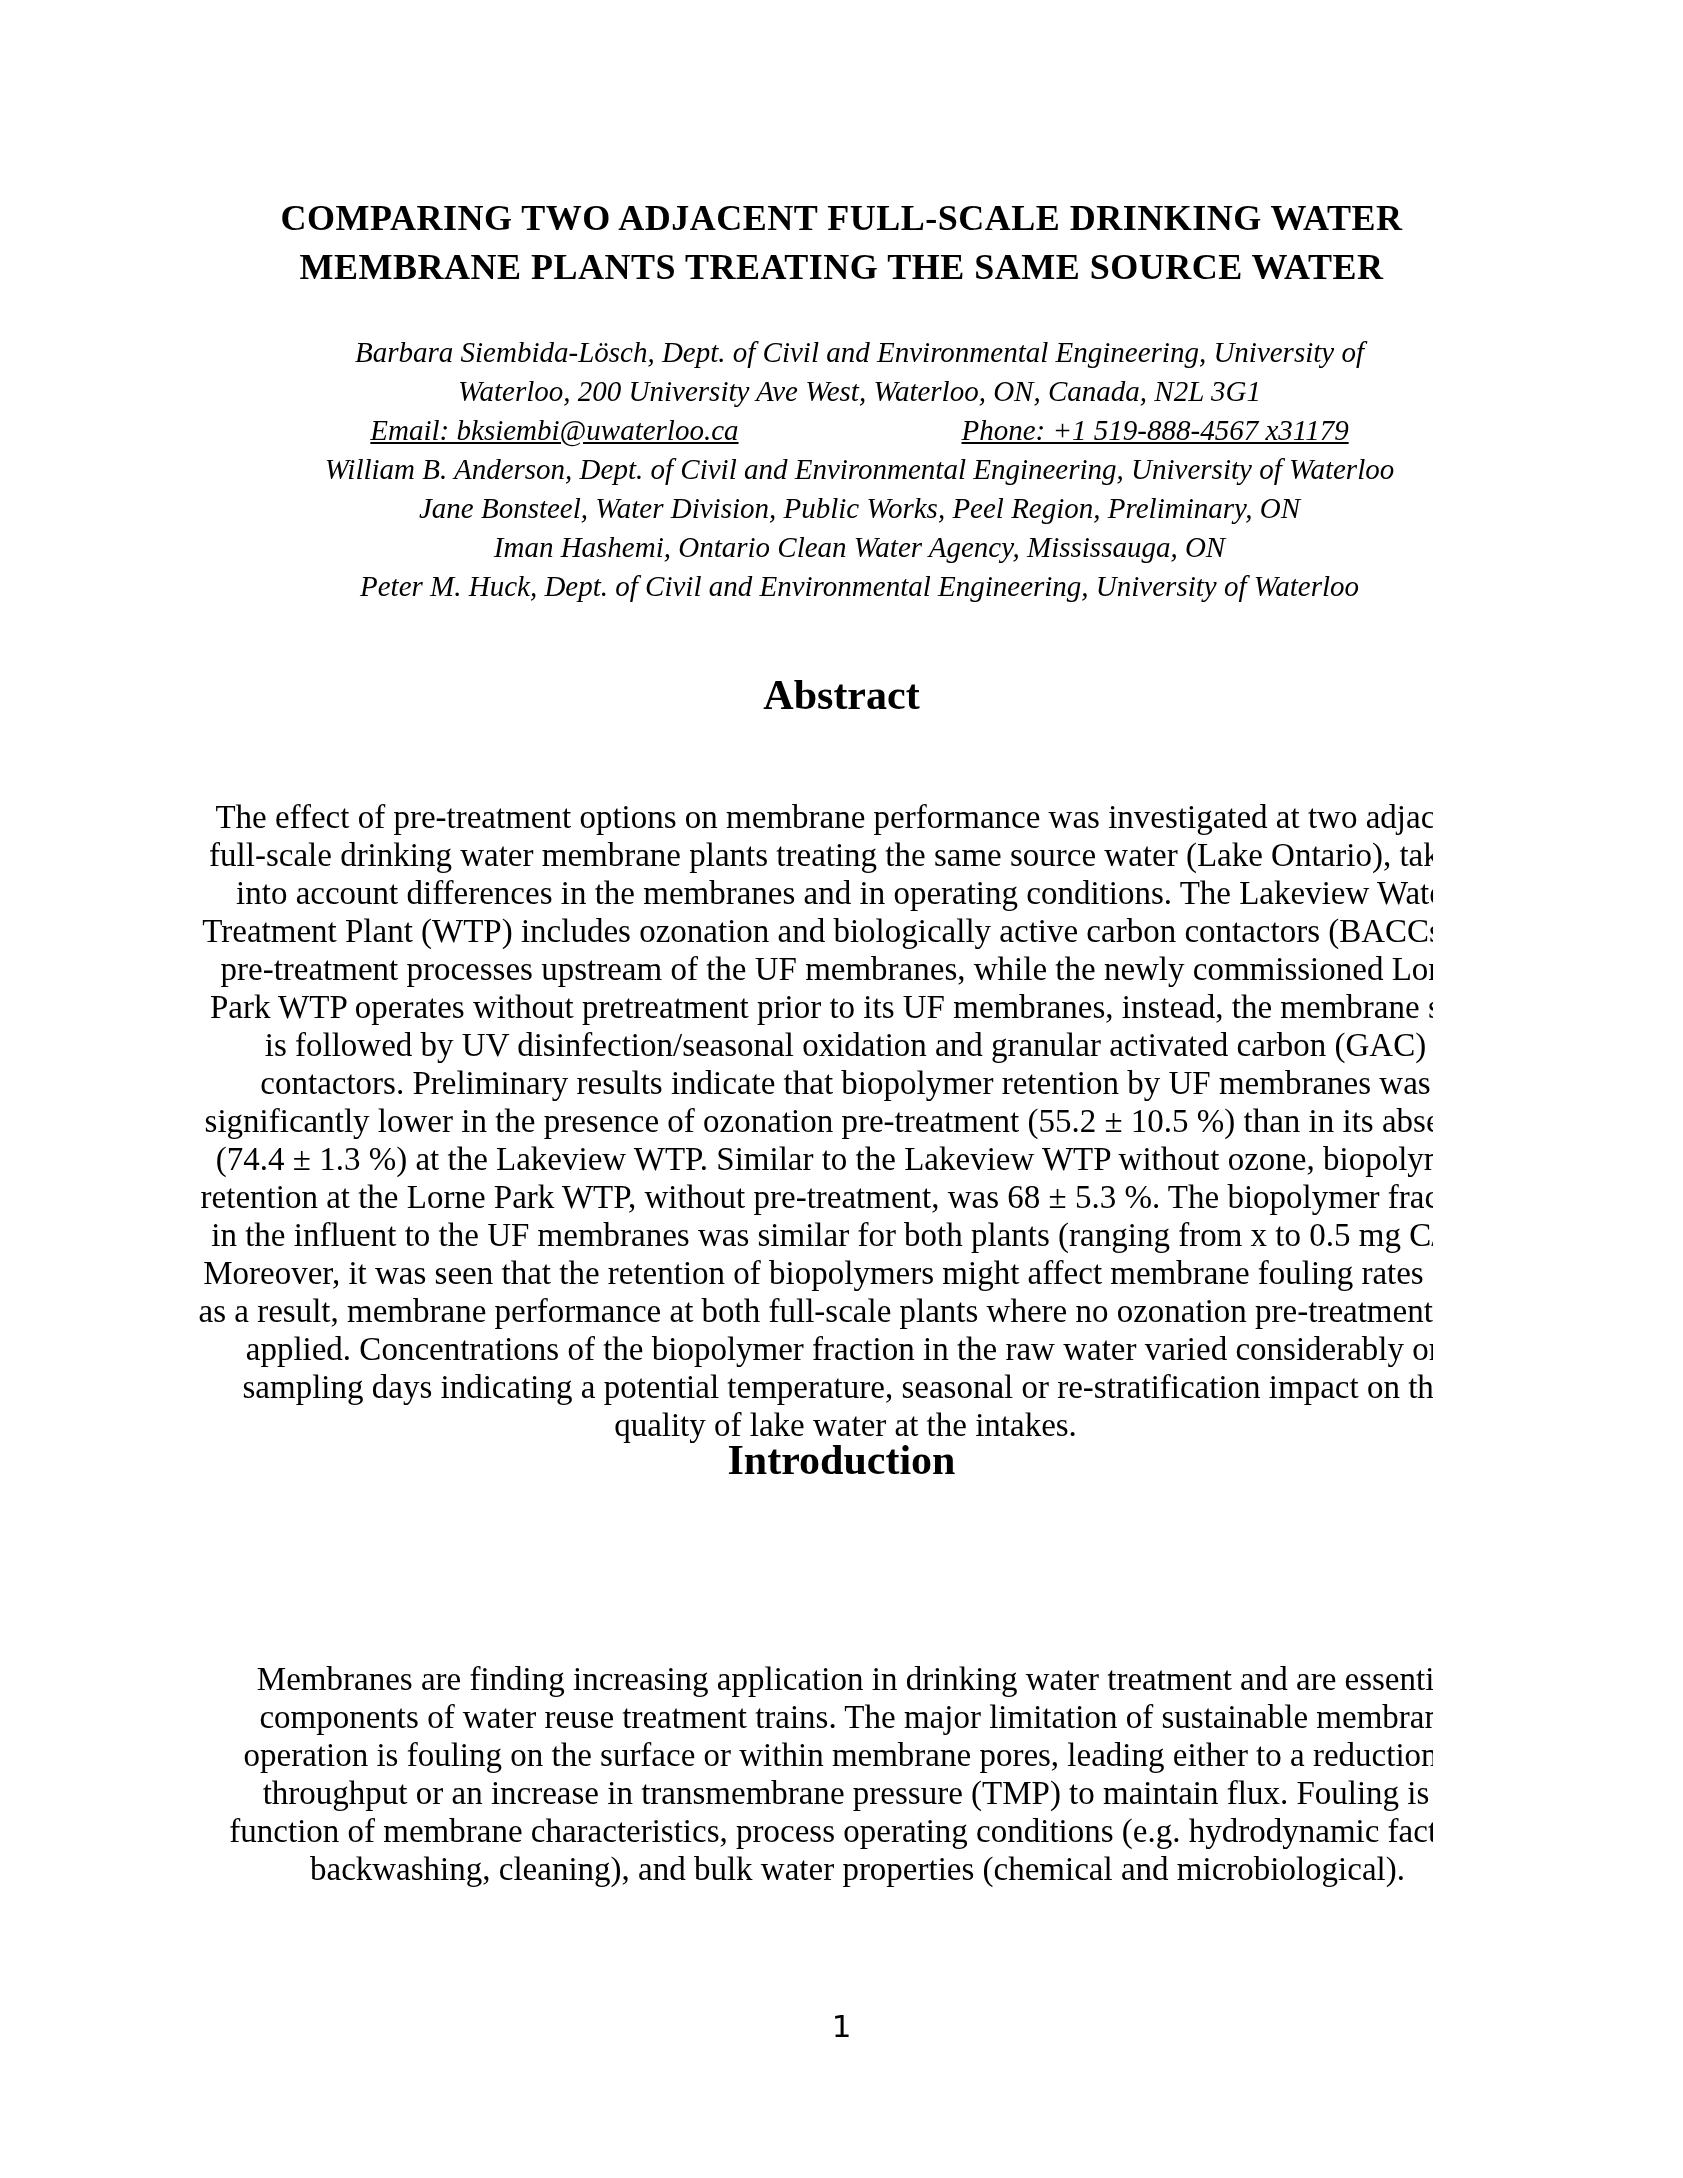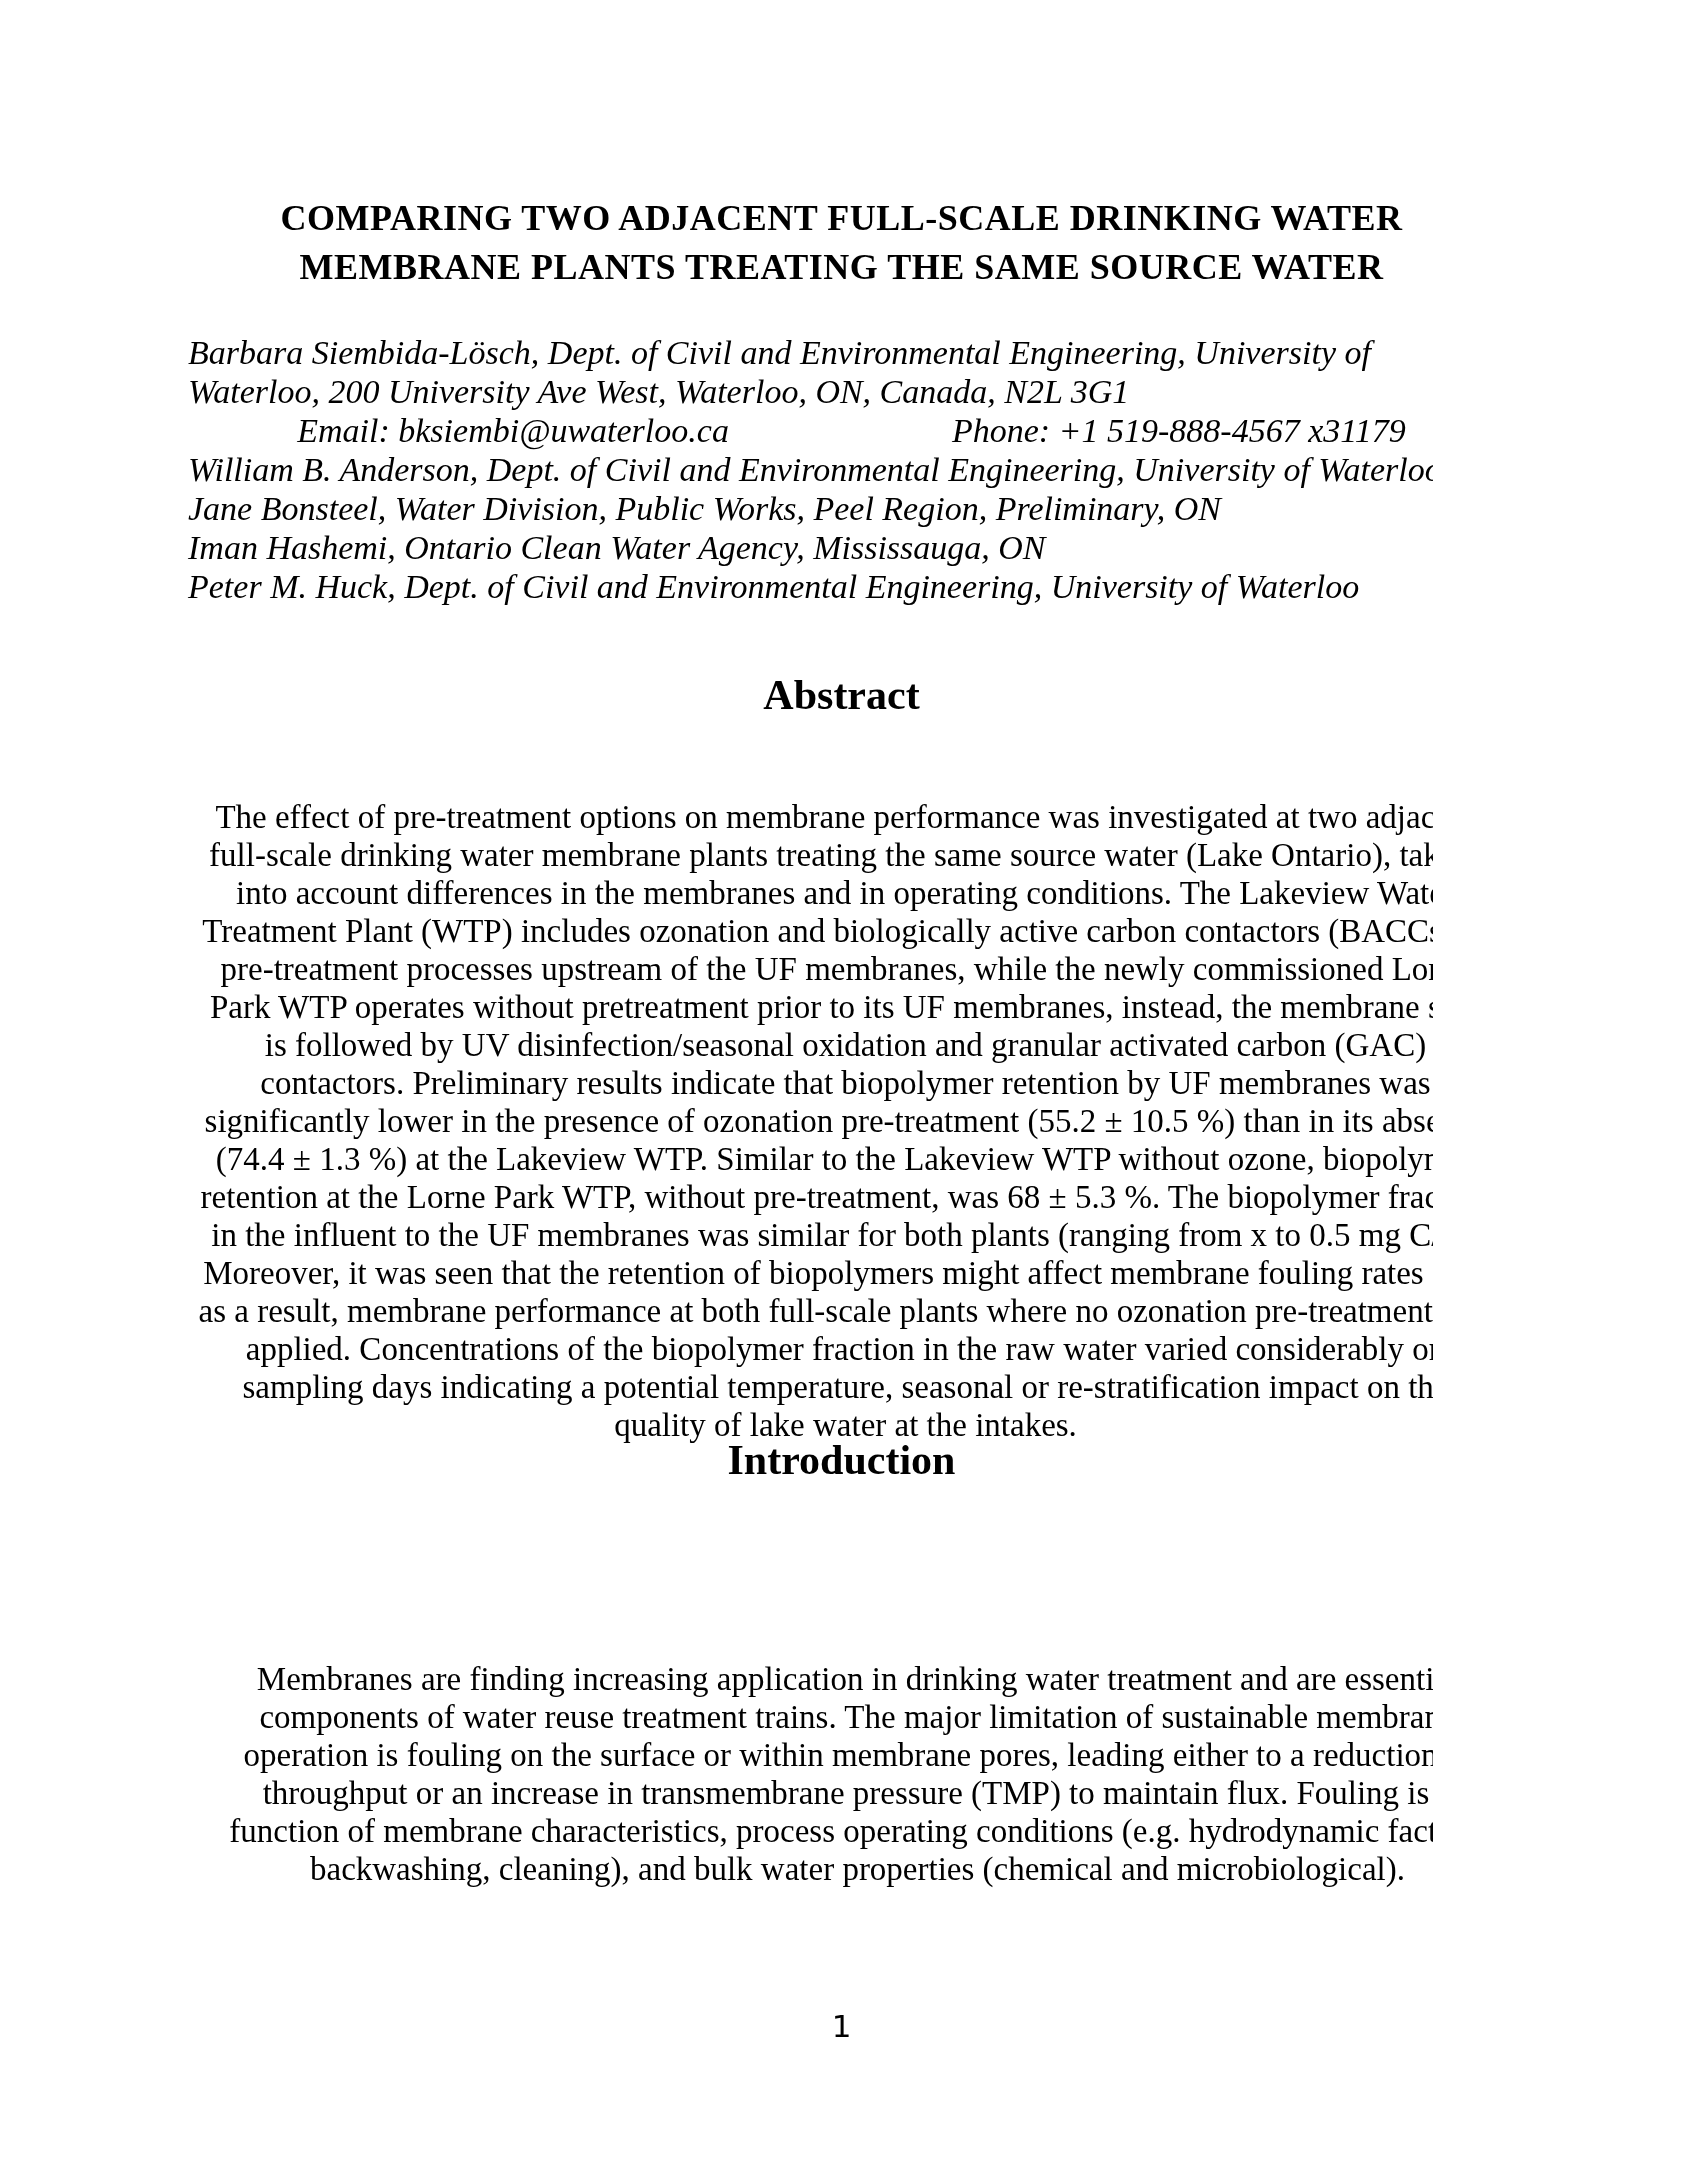--- a/index.html
+++ b/index.html
@@ -24,31 +24,33 @@
     margin: 0;
     text-align: center;
     font-size: 36px;
     line-height: 49px;
     font-weight: bold;
     letter-spacing: 0.5px;
   }
   .paper-title span { display: block; }
   .authors {
     position: absolute;
-    left: 188px;
+    left: 196px;
     top: 333px;
     width: 1327px;
+    text-align: center;
     font-style: italic;
-    font-size: 34px;
+    font-size: 29px;
     line-height: 39px;
   }
   .contact-line {
     display: flex;
     justify-content: center;
     gap: 223px;
+    text-decoration: underline;
   }
   .section-heading {
     position: absolute;
     left: 198px;
     width: 1287px;
     margin: 0;
     text-align: center;
     font-size: 42px;
     line-height: 44px;
     font-weight: bold;

